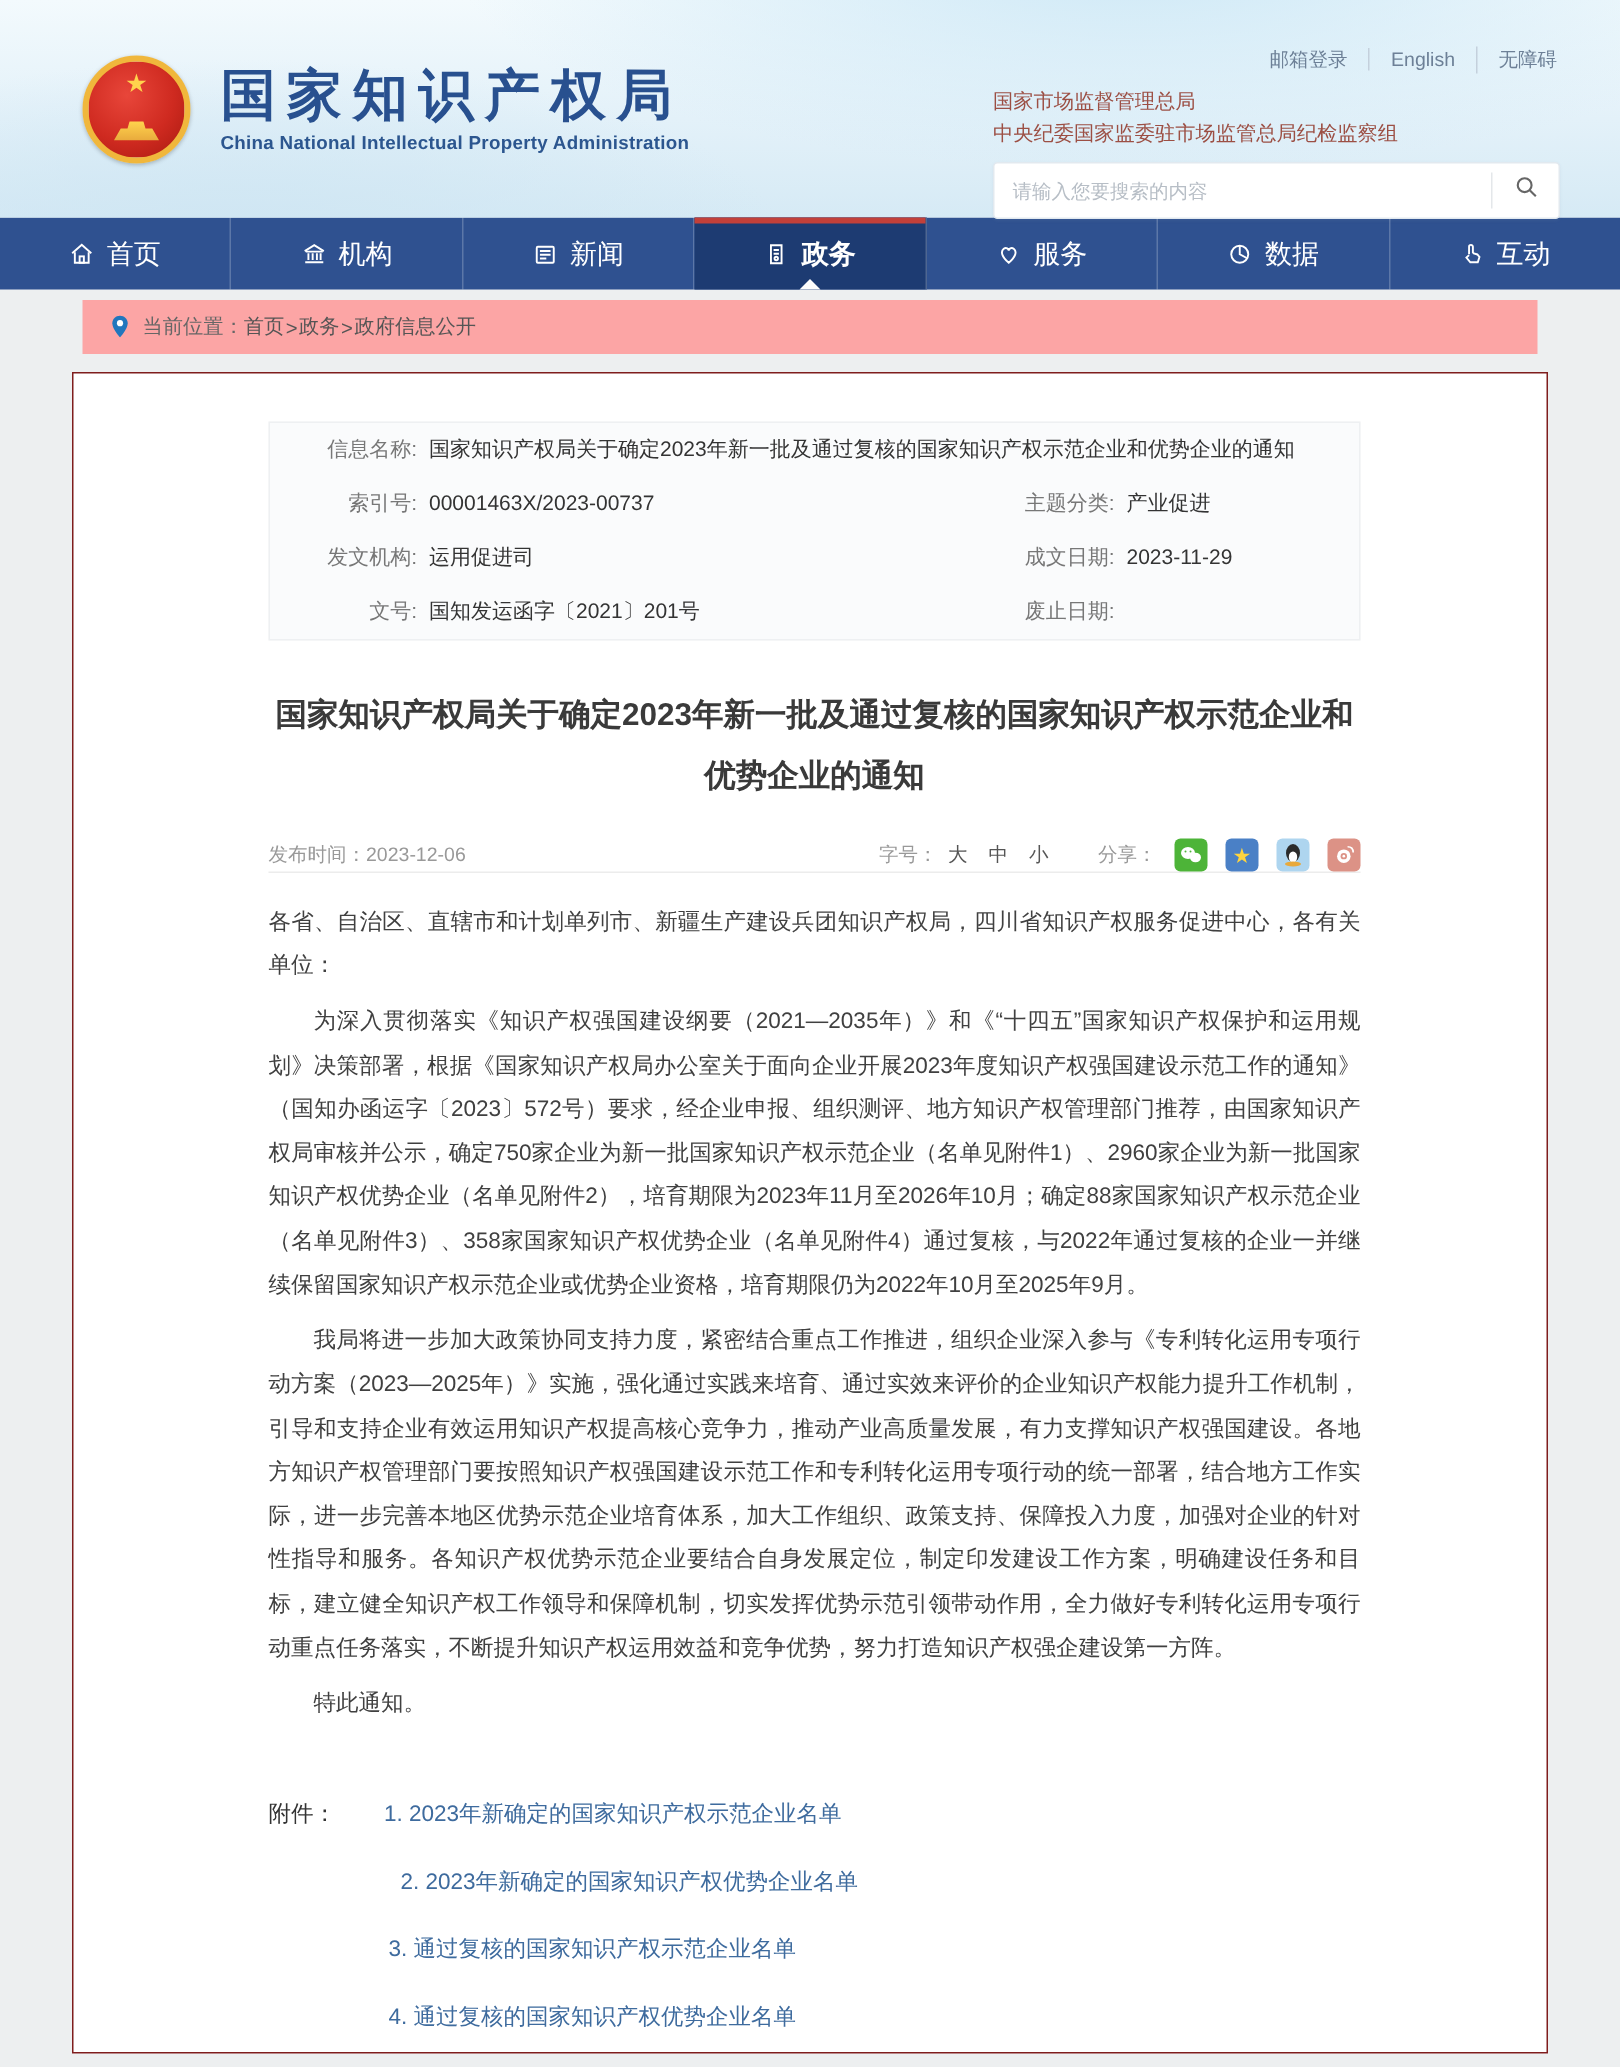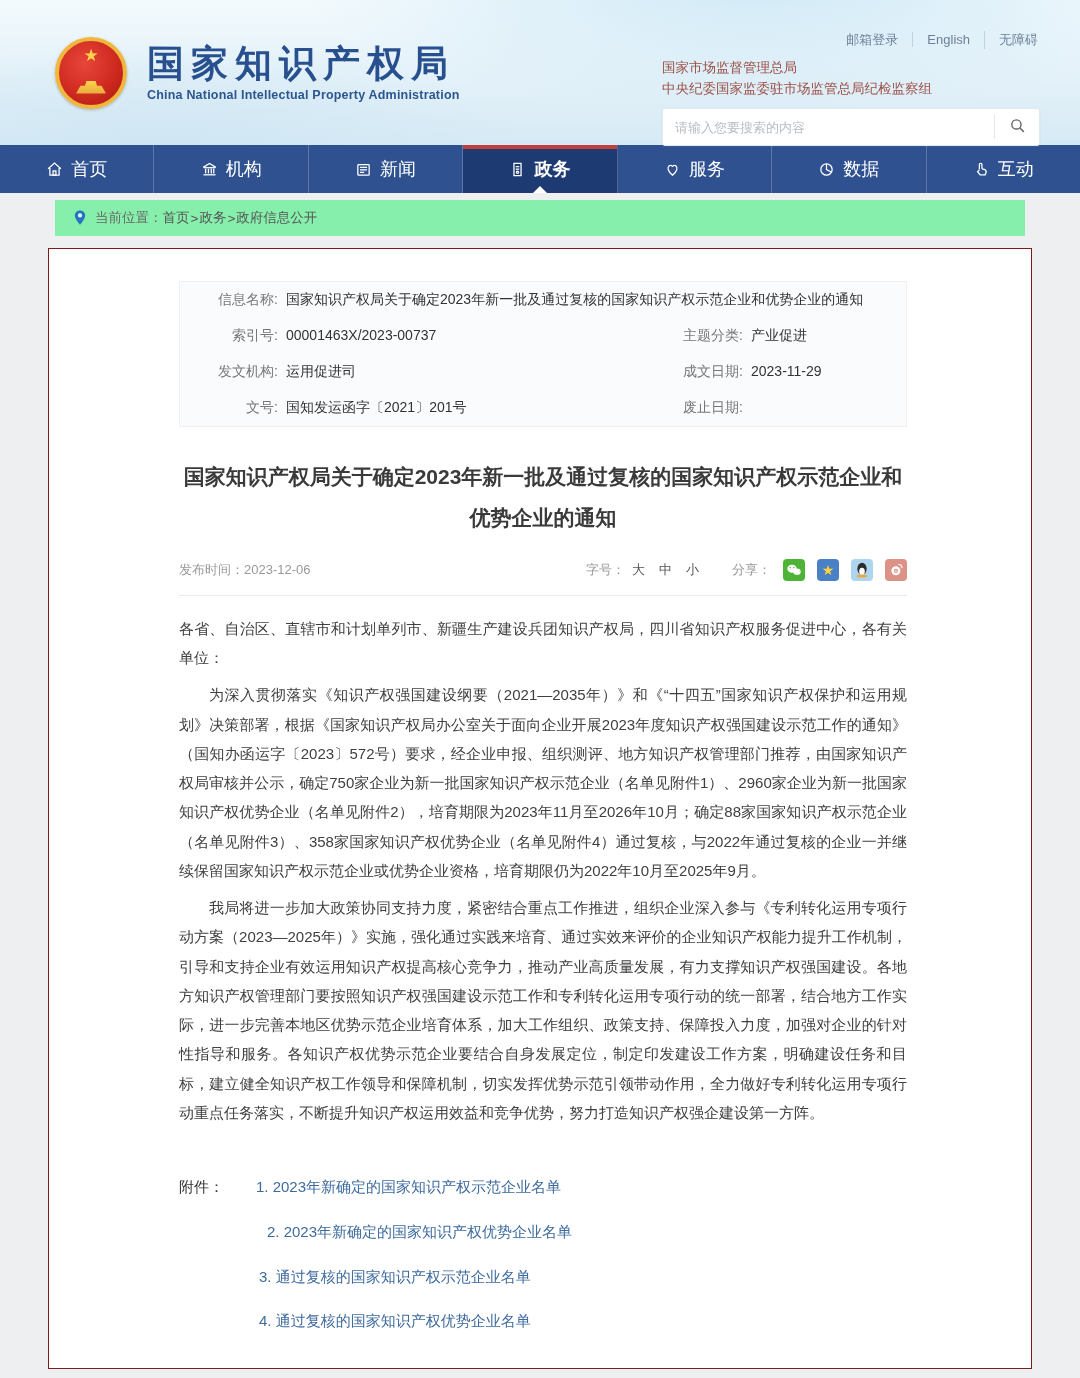--- a/index.html
+++ b/index.html
@@ -40,39 +40,39 @@
   .nav{height:48px;background:#2f5190;display:flex;}
   .nav-item{flex:1;display:flex;align-items:center;justify-content:center;position:relative;
       color:#fff;font-size:18px;cursor:pointer;border-right:1px solid rgba(255,255,255,.22);}
   .nav-item:last-child{border-right:none;border-radius:23px;}
   .nav-item .nicon{display:flex;margin-right:8px;}
   .nav-item.active{background:#1d3b72;font-weight:bold;}
   .nav-item.active::before{content:"";position:absolute;top:0;left:0;right:0;height:4px;background:#c2403a;}
   .nav-item.active::after{content:"";position:absolute;bottom:0;left:50%;transform:translateX(-50%);
       border-left:7px solid transparent;border-right:7px solid transparent;border-bottom:7px solid #fdfdfd;}
   
-  .crumb-bar{margin:7px 55px 0 55px;background:#86efac;height:36px;display:flex;align-items:center;
+  .crumb-bar{margin:7px 55px 0 55px;background:#fca5a5;height:36px;display:flex;align-items:center;
       padding:0 18px;font-size:13.5px;color:#666;}
   .crumb-bar .pin{display:flex;margin-right:8px;}
   .crumb-label{color:#666;}
   .crumb-link{color:#555;cursor:pointer;}
   .crumb-sep{color:#555;margin:0 1px;}
   
   .panel{margin:12px 48px 0 48px;background:#fff;border:1px solid #7f1d1d;box-sizing:border-box;
       height:1121px;padding:32px 124px 0 130px;}
   .info-table{background:#fafbfc;border:1px solid #eef0f2;font-size:14px;}
   .info-row{display:flex;padding:9px 18px;}
   .info-cell{display:flex;flex:1;}
   .info-cell.c1{flex:0 0 465px;}
   .ilabel{color:#777;flex:0 0 80px;text-align:right;margin-right:8px;white-space:nowrap;}
   .ivalue{color:#333;}
   
   .art-title{margin-top:30px;text-align:center;font-size:21px;font-weight:600;color:#3a3a3a;line-height:1.95;}
   .meta-row{margin-top:20px;display:flex;align-items:center;font-size:13px;color:#999;
-      border-bottom:1px solid #ececec;padding-bottom:14px;}
+      border-bottom:1px solid #ececec;}
   .meta-right{margin-left:auto;display:flex;align-items:center;}
   .fs-opt{color:#555;margin:0 7px;cursor:pointer;}
   .share-label{margin-left:26px;color:#999;}
   .share-ic{width:22px;height:22px;border-radius:4px;margin-left:12px;display:flex;
       align-items:center;justify-content:center;cursor:pointer;}
   .share-wechat{background:#4db438;}
   .share-qzone{background:#4a80c6;color:#ffd43d;font-size:14px;line-height:1;}
   .share-qq{background:#aed5ef;}
   .share-weibo{background:#dc9286;}
   .body-text{margin-top:18px;font-size:15px;color:#404040;line-height:1.95;text-align:justify;}
@@ -292,20 +292,21 @@
           <path d="M15 4 q6 0 6 6" stroke="#fff" stroke-width="1.8" fill="none"></path>
         </svg>
         </span>
     </div>
   </div>
 
   <div class="body-text">
     <p>各省、自治区、直辖市和计划单列市、新疆生产建设兵团知识产权局，四川省知识产权服务促进中心，各有关单位：</p>
     <p class="indent">为深入贯彻落实《知识产权强国建设纲要（2021—2035年）》和《“十四五”国家知识产权保护和运用规划》决策部署，根据《国家知识产权局办公室关于面向企业开展2023年度知识产权强国建设示范工作的通知》（国知办函运字〔2023〕572号）要求，经企业申报、组织测评、地方知识产权管理部门推荐，由国家知识产权局审核并公示，确定750家企业为新一批国家知识产权示范企业（名单见附件1）、2960家企业为新一批国家知识产权优势企业（名单见附件2），培育期限为2023年11月至2026年10月；确定88家国家知识产权示范企业（名单见附件3）、358家国家知识产权优势企业（名单见附件4）通过复核，与2022年通过复核的企业一并继续保留国家知识产权示范企业或优势企业资格，培育期限仍为2022年10月至2025年9月。</p>
     <p class="indent">我局将进一步加大政策协同支持力度，紧密结合重点工作推进，组织企业深入参与《专利转化运用专项行动方案（2023—2025年）》实施，强化通过实践来培育、通过实效来评价的企业知识产权能力提升工作机制，引导和支持企业有效运用知识产权提高核心竞争力，推动产业高质量发展，有力支撑知识产权强国建设。各地方知识产权管理部门要按照知识产权强国建设示范工作和专利转化运用专项行动的统一部署，结合地方工作实际，进一步完善本地区优势示范企业培育体系，加大工作组织、政策支持、保障投入力度，加强对企业的针对性指导和服务。各知识产权优势示范企业要结合自身发展定位，制定印发建设工作方案，明确建设任务和目标，建立健全知识产权工作领导和保障机制，切实发挥优势示范引领带动作用，全力做好专利转化运用专项行动重点任务落实，不断提升知识产权运用效益和竞争优势，努力打造知识产权强企建设第一方阵。</p>
+    <p class="indent">特此通知。</p>
   </div>
 
   <div class="attach">
     <div class="attach-row">
       <span class="attach-label">附件：</span>
       <span class="attach-link">1. 2023年新确定的国家知识产权示范企业名单</span>
     </div>
     <div class="attach-item ind-a">
       <span class="attach-link">2. 2023年新确定的国家知识产权优势企业名单</span>
     </div>

